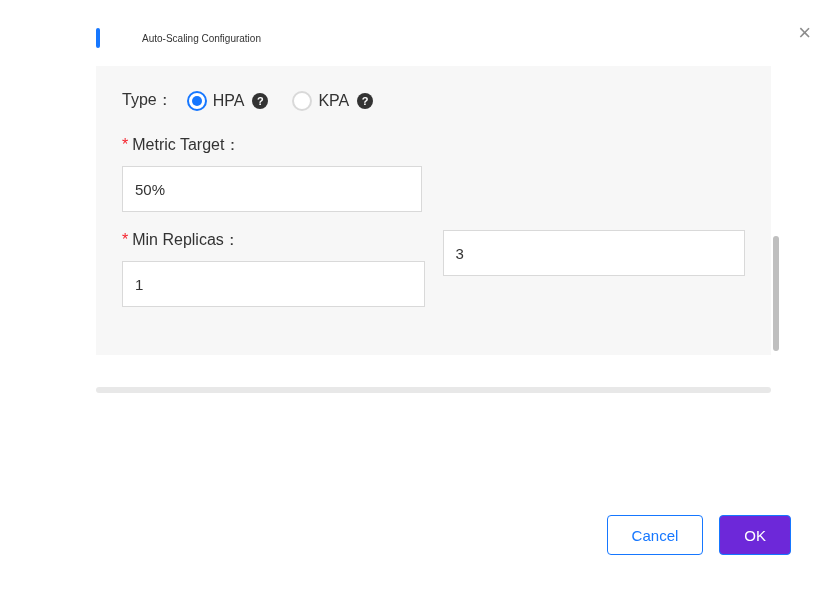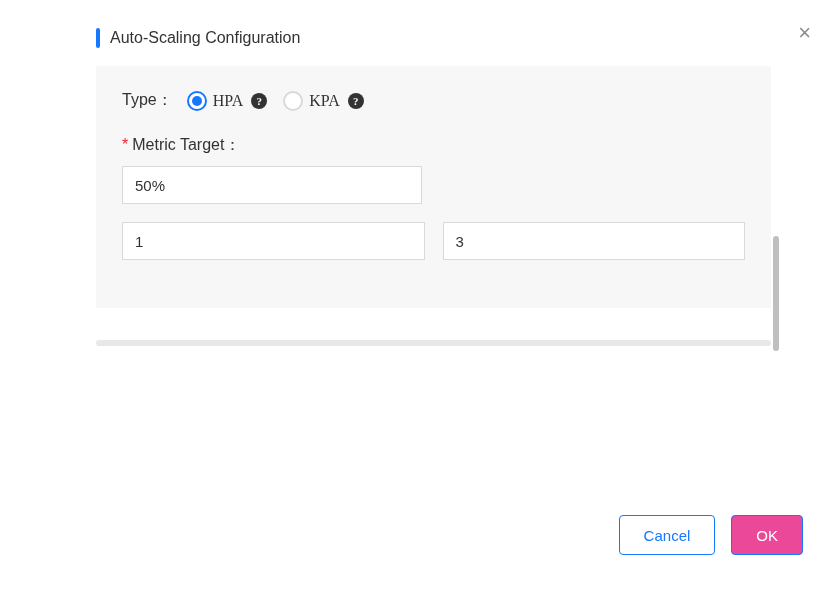--- a/index.html
+++ b/index.html
@@ -57,22 +57,23 @@
       gap: 10px;
       margin-bottom: 18px;
     }
     .section-bar {
       width: 4px;
       height: 20px;
       background: #1677ff;
       border-radius: 2px;
     }
     .section-title-text {
-      font-size: 16px;
-      color: #333;
+      font-size: 10px;
+      color: #333;
+      margin-left: 32px;
     }
     .config-panel {
       background: #f7f7f7;
       padding: 24px 26px 30px 26px;
       position: relative;
     }
     .scrollbar-track {
       position: absolute;
       right: -8px;
       top: 170px;
@@ -93,22 +94,21 @@
       gap: 10px;
       margin-bottom: 24px;
       font-size: 16px;
       color: #333;
     }
     .type-label {
       margin-right: 4px;
     }
     .radio-group {
       display: flex;
-      gap: 16px;
-      font-family: Liberation Serif, serif;
+      gap: 24px;
     }
     .radio-item {
       display: flex;
       align-items: center;
       gap: 6px;
     }
     .radio {
       width: 20px;
       height: 20px;
       border-radius: 50%;
@@ -166,55 +166,55 @@
     }
     .field-label {
       font-size: 16px;
       color: #333;
     }
     .field-label .required {
       color: #f5222d;
       margin-right: 4px;
     }
     .text-input {
-      height: 38px;
+      height: 46px;
       background: #fff;
       border: 1px solid #d9d9d9;
       padding: 0 12px;
       font-size: 15px;
       color: #333;
       outline: none;
     }
     .metric-input {
       width: 300px;
     }
     .footer {
       position: absolute;
       bottom: 36px;
-      right: 32px;
+      right: 44px;
       display: flex;
       gap: 16px;
     }
     .btn {
       height: 40px;
       padding: 0 24px;
       font-size: 15px;
       border-radius: 4px;
       cursor: pointer;
       display: inline-flex;
       align-items: center;
       justify-content: center;
     }
     .btn-default {
       background: #fff;
       border: 1px solid #1677ff;
       color: #1677ff;
     }
     .btn-primary {
-      background: #ec4899;
+      background: #6d28d9;
       border: 1px solid #1677ff;
       color: #fff;
     }
   </style>
 </head>
 <body>
 
 <div class="dialog">
 
   <button class="close-btn">
@@ -252,20 +252,23 @@
         <div class="form-field">
           <label class="field-label">
             <span class="required">*</span><span>Metric Target：</span>
           </label>
           <input type="text" class="text-input metric-input" value="50%" style="">
         </div>
       </div>
 
       <div class="form-row">
         <div class="form-field half">
+          <label class="field-label">
+            <span class="required">*</span><span>Min Replicas：</span>
+          </label>
           <input type="text" class="text-input" value="1" style="">
         </div>
         <div class="form-field half">
           <input type="text" class="text-input" value="3" style="">
         </div>
       </div>
 
       <div class="scrollbar-track"></div>
     </div>
 

